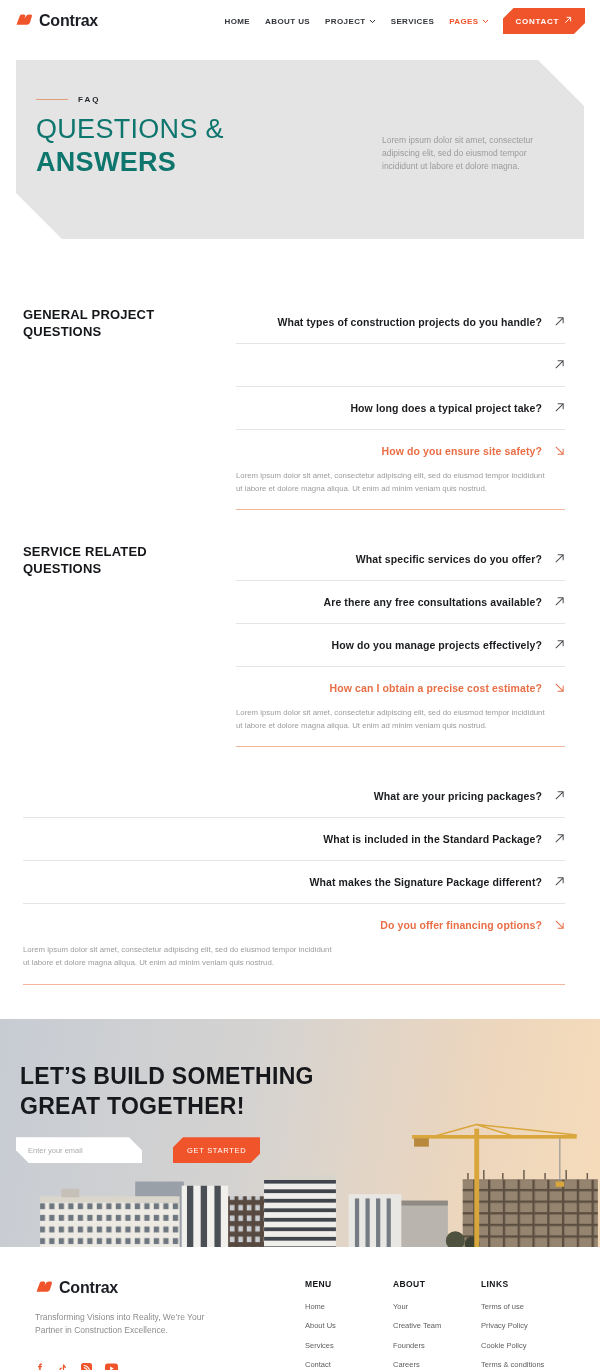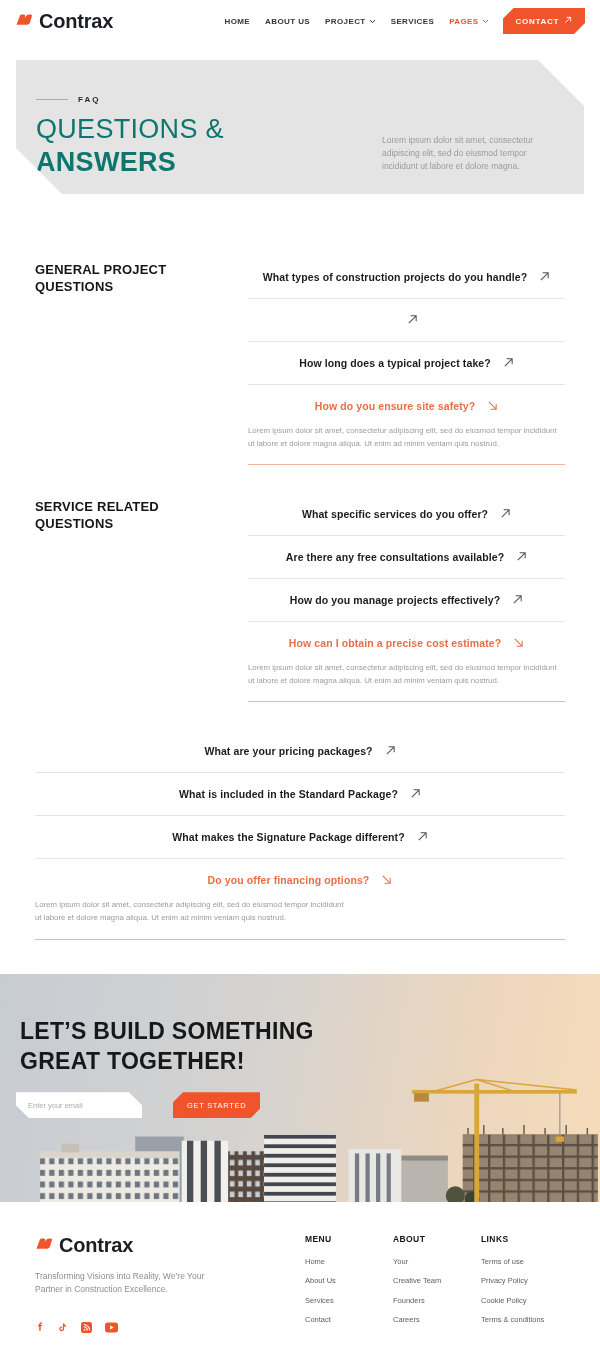--- a/index.html
+++ b/index.html
@@ -3,48 +3,48 @@
 <meta charset="utf-8">
 <style>
   * { box-sizing: border-box; margin: 0; padding: 0; }
   html,body { background:#fff; }
   body { width:600px; font-family:"Liberation Sans", sans-serif; color:#17191C; }
   .page { width:600px; overflow:hidden; background:#fff; }
 
   
   .site-header { display:flex; align-items:center; justify-content:space-between; padding:8px 15px 9px 15px; }
   .logo { display:flex; align-items:center; gap:5px; }
-  .logo-text { font-size:20px; font-weight:700; color:#1B1E24; letter-spacing:-0.2px; }
+  .logo-text { font-size:16px; font-weight:700; color:#1B1E24; letter-spacing:-0.2px; }
   .header-right { display:flex; align-items:center; }
   .nav { display:flex; align-items:center; gap:15px; }
   .nav a { text-decoration:none; color:#33363B; font-size:8px; font-weight:600; letter-spacing:.4px; display:flex; align-items:center; gap:3px; }
   .nav a.active { color:#F0542B; }
   .chev { display:inline-block; }
   .contact-btn { margin-left:14px; background:#F0542B; color:#fff; font-size:8px; font-weight:700; letter-spacing:.7px; padding:8px 13px; display:flex; align-items:center; gap:5px; cursor:pointer;
     clip-path: polygon(11px 0, 100% 0, 100% calc(100% - 11px), calc(100% - 11px) 100%, 0 100%, 0 11px); border:none; }
 
   
-  .hero { margin:17px 16px 0; height:134px; background:#E4E4E5; position:relative;
+  .hero { margin:17px 16px 0; height:179px; background:#E4E4E5; position:relative;
     clip-path: polygon(0 0, calc(100% - 46px) 0, 100% 46px, 100% 100%, 46px 100%, 0 calc(100% - 46px)); }
   .hero-left { padding:35px 0 0 20px; }
   .eyebrow { display:flex; align-items:center; gap:10px; }
   .eyebrow-line { width:32px; height:1px; background:#E29D78; }
   .eyebrow-text { font-size:8px; font-weight:700; letter-spacing:2px; color:#25282C; }
   .hero-title { margin-top:9px; font-size:27px; line-height:1.22; letter-spacing:.3px; color:#0f766e; }
   .hero-title .t1 { font-weight:500; display:block; }
   .hero-title .t2 { font-weight:800; display:block; }
   .hero-desc { position:absolute; right:22px; top:74px; width:180px; font-size:8.5px; line-height:1.55; color:#9B9B9B; }
 
   
-  .faq-wrap { padding:68px 35px 0 35px; }
+  .faq-wrap { padding:68px 35px 0 23px; }
   .faq-section { display:flex; margin-bottom:34px; }
   .faq-heading { width:213px; flex:0 0 213px; padding-right:62px; font-size:13px; font-weight:800; line-height:1.3; color:#141619; letter-spacing:.2px; }
   .faq-list { flex:1; margin-top:-6px; }
   .faq-item { border-bottom:1px solid #E6E5E3; cursor:pointer; }
-  .faq-q { display:flex; align-items:center; justify-content:center; padding:12px 0; }
+  .faq-q { display:flex; align-items:center; justify-content:flex-end; padding:12px 0; }
   .q-text { font-size:10.5px; font-weight:700; color:#1A1C1F; line-height:14px; letter-spacing:.1px; }
   .q-arrow { color:#4C4F54; flex:0 0 auto; margin-left:12px; }
   .faq-item.expanded { border-bottom:1px solid #F2B49B; }
   .faq-item.expanded .q-text { color:#E96E46; }
   .faq-item.expanded .q-arrow { color:#E96E46; }
   .faq-item.expanded .faq-q { padding-bottom:0; }
   .faq-answer { margin:9px 0 14px; max-width:312px; font-size:7.8px; line-height:1.68; color:#9C9C9C; }
 
   
   .cta { margin:22px 0 0; height:228px; position:relative; overflow:hidden;

